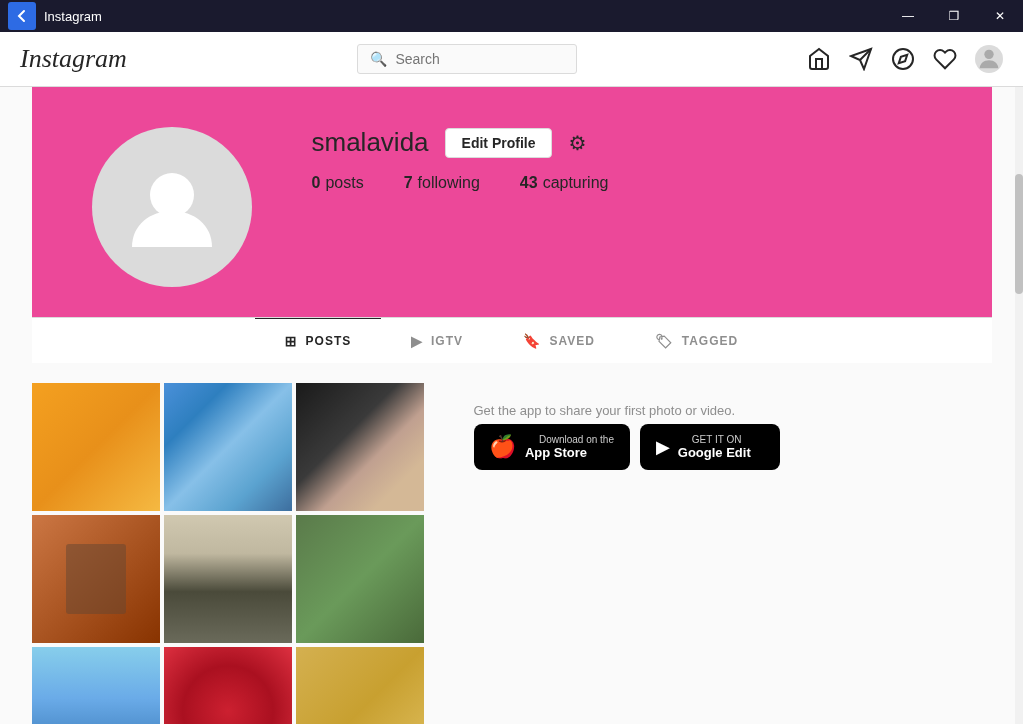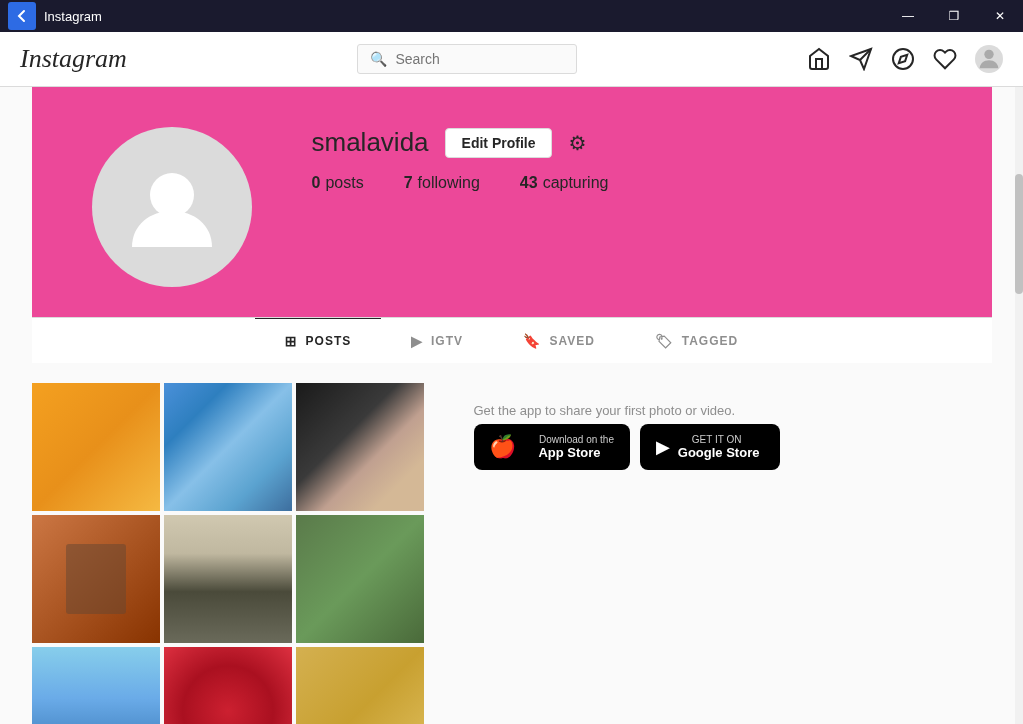--- a/index.html
+++ b/index.html
@@ -132,21 +132,21 @@
     .share-prompt { font-size: 15px; font-weight: 600; color: #262626; margin-bottom: 10px; }
     .share-sub { font-size: 13px; color: #8e8e8e; margin-bottom: 6px; }
     .app-buttons { display: flex; gap: 10px; }
     .app-btn {
       background: #000; color: #fff; border-radius: 8px; padding: 10px 16px;
       display: flex; align-items: center; gap: 8px; cursor: pointer; min-width: 140px;
     }
     .app-btn-icon { font-size: 22px; }
     .app-btn-text { display: flex; flex-direction: column; }
     .app-btn-sub { font-size: 10px; color: #ccc; padding-left: 14px; }
-    .app-btn-name { font-size: 13px; font-weight: 700; text-align: center; }
+    .app-btn-name { font-size: 13px; font-weight: 700; }
     .google-btn .app-btn-icon { font-size: 18px; }
   </style>
 </head>
 <body>
 
 <div class="titlebar">
   <div class="titlebar-left">
     <div class="titlebar-back">
       <svg viewBox="0 0 16 16">
           <path d="M10 3L5 8l5 5" stroke="white" stroke-width="2" fill="none" stroke-linecap="round"></path>
@@ -278,21 +278,21 @@
           <span class="app-btn-icon">🍎</span>
           <div class="app-btn-text">
             <span class="app-btn-sub">Download on the</span>
             <span class="app-btn-name">App Store</span>
           </div>
         </div>
         <div class="app-btn google-btn">
           <span class="app-btn-icon">▶</span>
           <div class="app-btn-text">
             <span class="app-btn-sub">GET IT ON</span>
-            <span class="app-btn-name">Google Store</span>
+            <span class="app-btn-name">Google Edit</span>
           </div>
         </div>
       </div>
     </div>
   </div>
 
 </div>
 
 <div class="scrollbar-track">
   <div class="scrollbar-thumb"></div>

